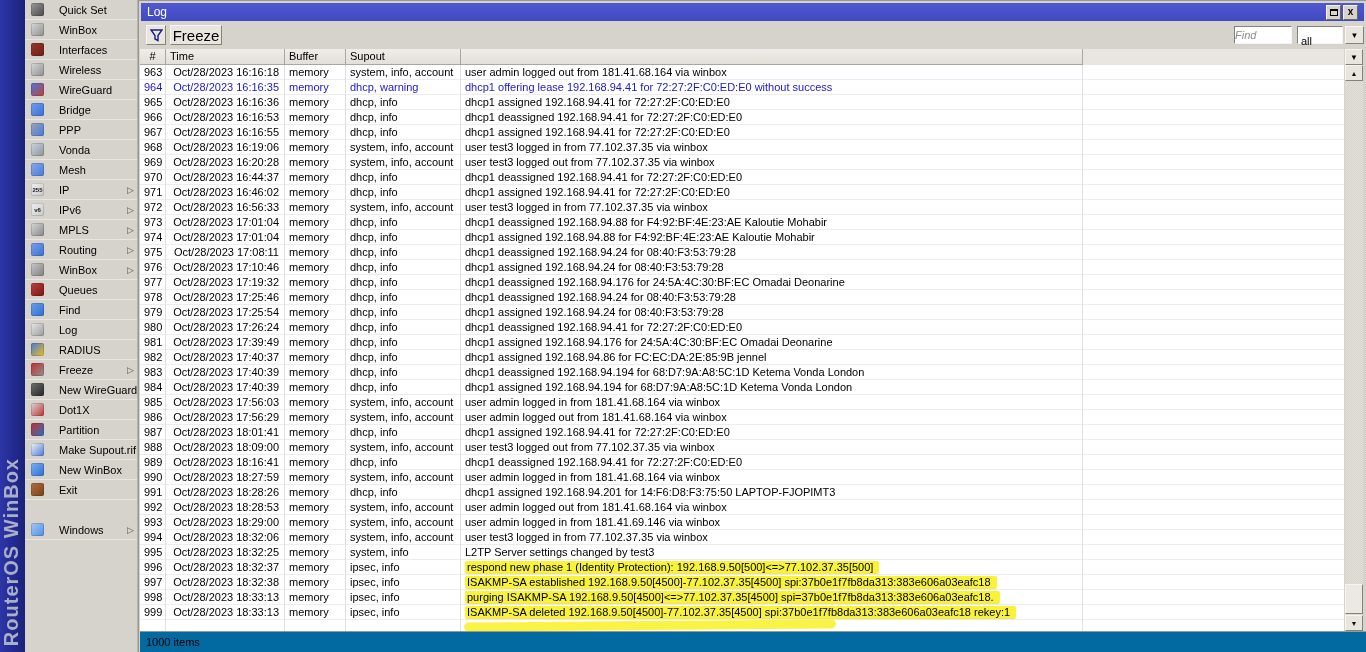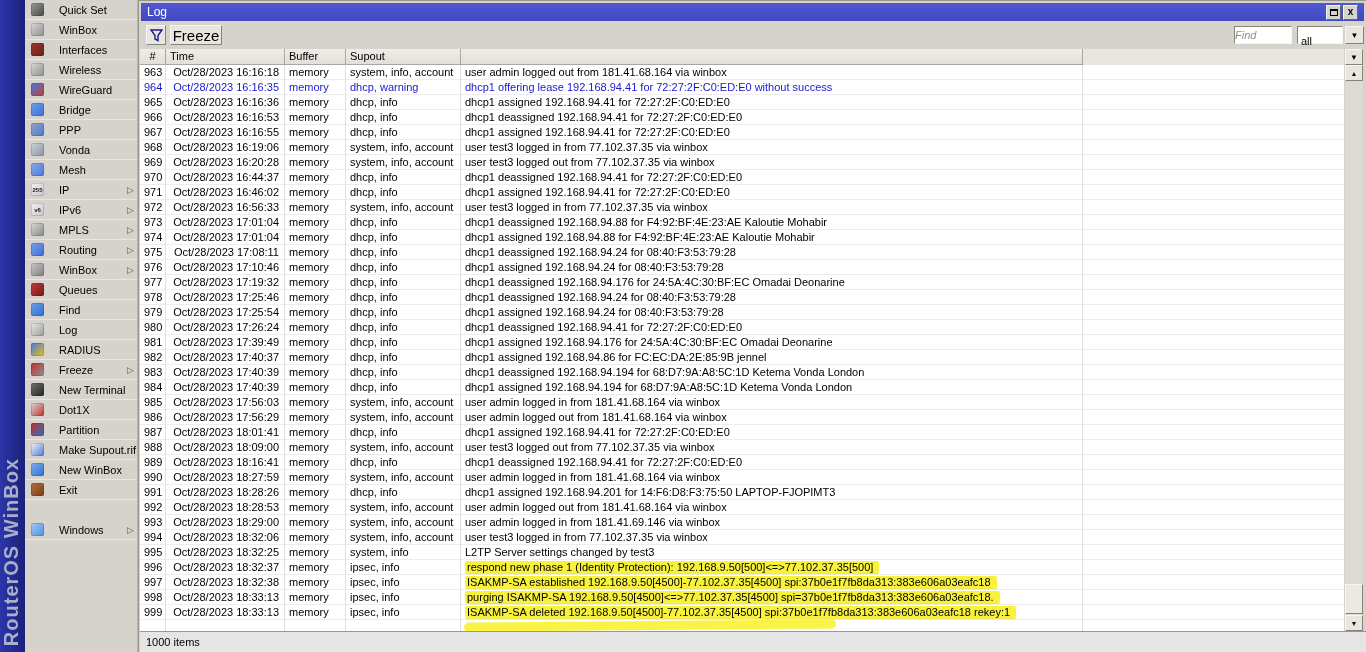--- a/index.html
+++ b/index.html
@@ -79,21 +79,21 @@
   .vscroll { position:absolute; left:1206px; top:64px; width:18px; height:566px; background:#dedbd5;
     background-image:repeating-conic-gradient(#e4e1db 0 25%, #d7d4cd 0 50%); background-size:2px 2px; }
   .sb-btn { position:absolute; left:0; width:18px; height:16px; background:#e9e6e0; border:1px solid;
     border-color:#f6f5f3 #85827a #85827a #f6f5f3; display:flex; align-items:center; justify-content:center;
     font-size:7px; color:#111; }
   .sb-up { top:0; } .sb-down { bottom:0; }
   .sb-thumb { position:absolute; left:0; bottom:17px; width:18px; height:30px; background:#ece9e4;
     border:1px solid; border-color:#f6f5f3 #85827a #85827a #f6f5f3; }
 
   
-  .statusbar { position:absolute; left:1px; bottom:0; width:1226px; height:21px; background:#e5e5e5;
+  .statusbar { position:absolute; left:1px; bottom:0; width:1226px; height:21px; background:#0369a1;
     border-top:1px solid #9a978f; display:flex; align-items:center; padding:0 6px; color:#000; }
 </style>
 </head>
 <body>
 
 <div class="brand-strip">
   <div class="brand-text">RouterOS WinBox</div>
 </div>
 
 <div class="sidebar">
@@ -174,21 +174,21 @@
       <span class="menu-icon" style="background: linear-gradient(135deg, rgb(74, 121, 216), rgb(232, 192, 32));"></span>
       <span class="menu-label">RADIUS</span>
     </div>
     <div class="menu-item">
       <span class="menu-icon" style="background: linear-gradient(135deg, rgb(192, 48, 48), rgb(144, 144, 144));"></span>
       <span class="menu-label">Freeze</span>
       <span class="menu-arrow">▷</span>
     </div>
     <div class="menu-item">
       <span class="menu-icon" style="background: linear-gradient(135deg, rgb(112, 112, 112), rgb(38, 38, 38));"></span>
-      <span class="menu-label">New Terminal</span>
+      <span class="menu-label">New WireGuard</span>
     </div>
     <div class="menu-item">
       <span class="menu-icon" style="background: linear-gradient(135deg, rgb(216, 216, 216), rgb(192, 48, 48));"></span>
       <span class="menu-label">Dot1X</span>
     </div>
     <div class="menu-item">
       <span class="menu-icon" style="background: linear-gradient(135deg, rgb(192, 48, 48), rgb(48, 112, 192));"></span>
       <span class="menu-label">Partition</span>
     </div>
     <div class="menu-item">

